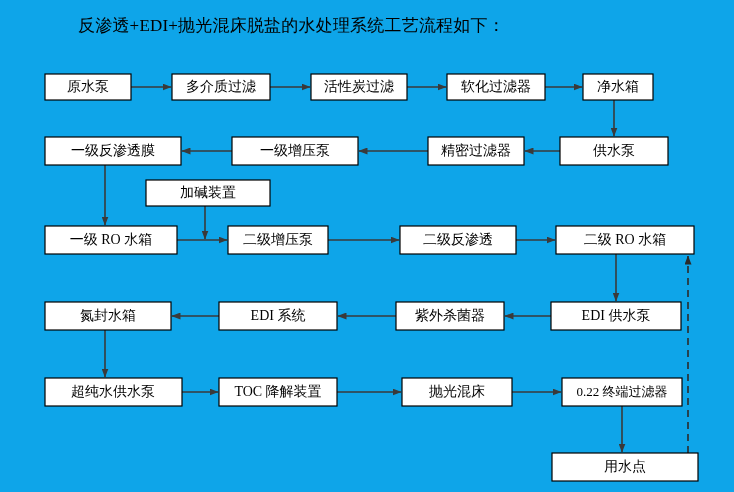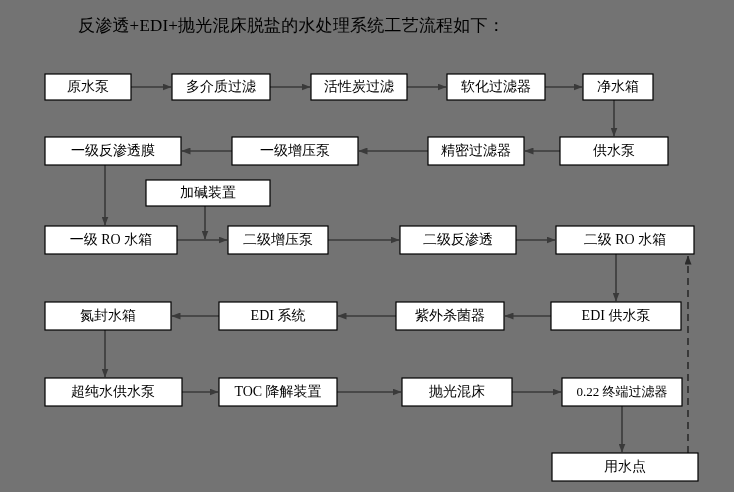--- a/index.html
+++ b/index.html
@@ -4,21 +4,21 @@
 <style>
   html, body {
     margin: 0;
     padding: 0;
     background: #ffffff;
   }
   #page {
     position: relative;
     width: 734px;
     height: 492px;
-    background: #737373;
+    background: #0ea5e9;
     overflow: hidden;
     font-family: "Liberation Serif", "DejaVu Serif", serif;
   }
   #title {
     position: absolute;
     left: 78px;
     top: 14px;
     font-size: 17px;
     color: #000000;
     white-space: nowrap;

